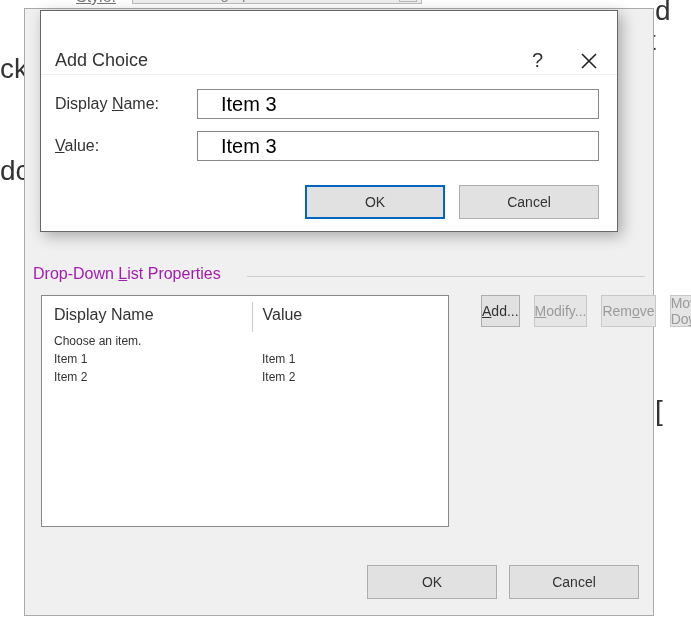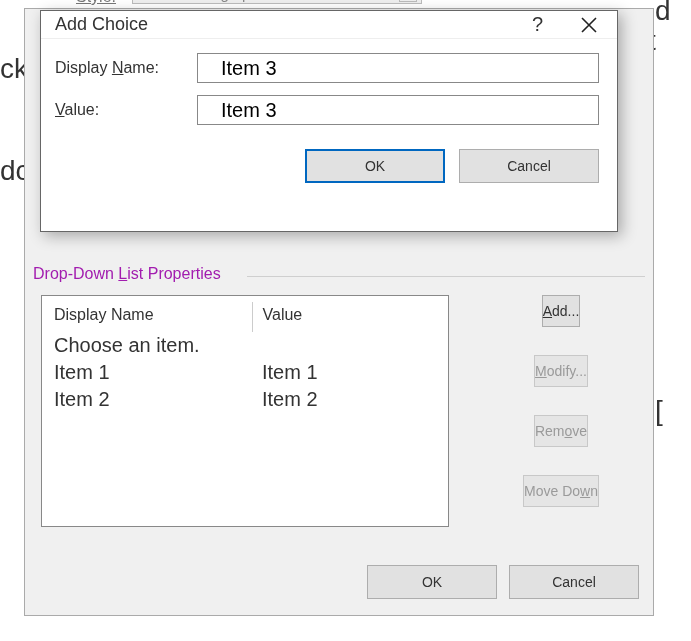--- a/index.html
+++ b/index.html
@@ -97,34 +97,34 @@
       padding: 4px 2px 8px 2px;
       color: #333;
     }
     .outer-listbox th.col-name {
       width: 200px;
       border-right: 1px solid #ccc;
       margin-top: 32px;
     }
     .outer-listbox th.col-val { padding-left: 10px; }
     .outer-listbox td {
-      font-size: 20px;
+      font-size: 12px;
       padding: 2px 2px;
       color: #333;
     }
     .outer-listbox td.col-val { padding-left: 10px; }
 
     .outer-btn-col {
       position: absolute;
       left: 456px;
       top: 286px;
       width: 160px;
       display: flex;
-      flex-direction: column;
-      gap: 28px;
+      flex-direction: row;
+      gap: 14px;
       align-items: center;
     }
     .btn {
       height: 32px;
       background: #e1e1e1;
       border: 1px solid #adadad;
       font-size: 14px;
       color: #333;
       cursor: pointer;
       display: flex;
@@ -161,20 +161,21 @@
       box-shadow: 4px 4px 14px rgba(0,0,0,0.3);
       z-index: 10;
     }
     .inner-titlebar {
       height: 28px;
       display: flex;
       align-items: center;
       justify-content: space-between;
       padding: 0 10px 0 14px;
       border-bottom: 1px solid #eee;
+      margin-top: 36px;
     }
     .inner-titlebar .title {
       font-size: 18px;
       color: #333;
     }
     .inner-titlebar .right {
       display: flex;
       align-items: center;
       gap: 20px;
     }

